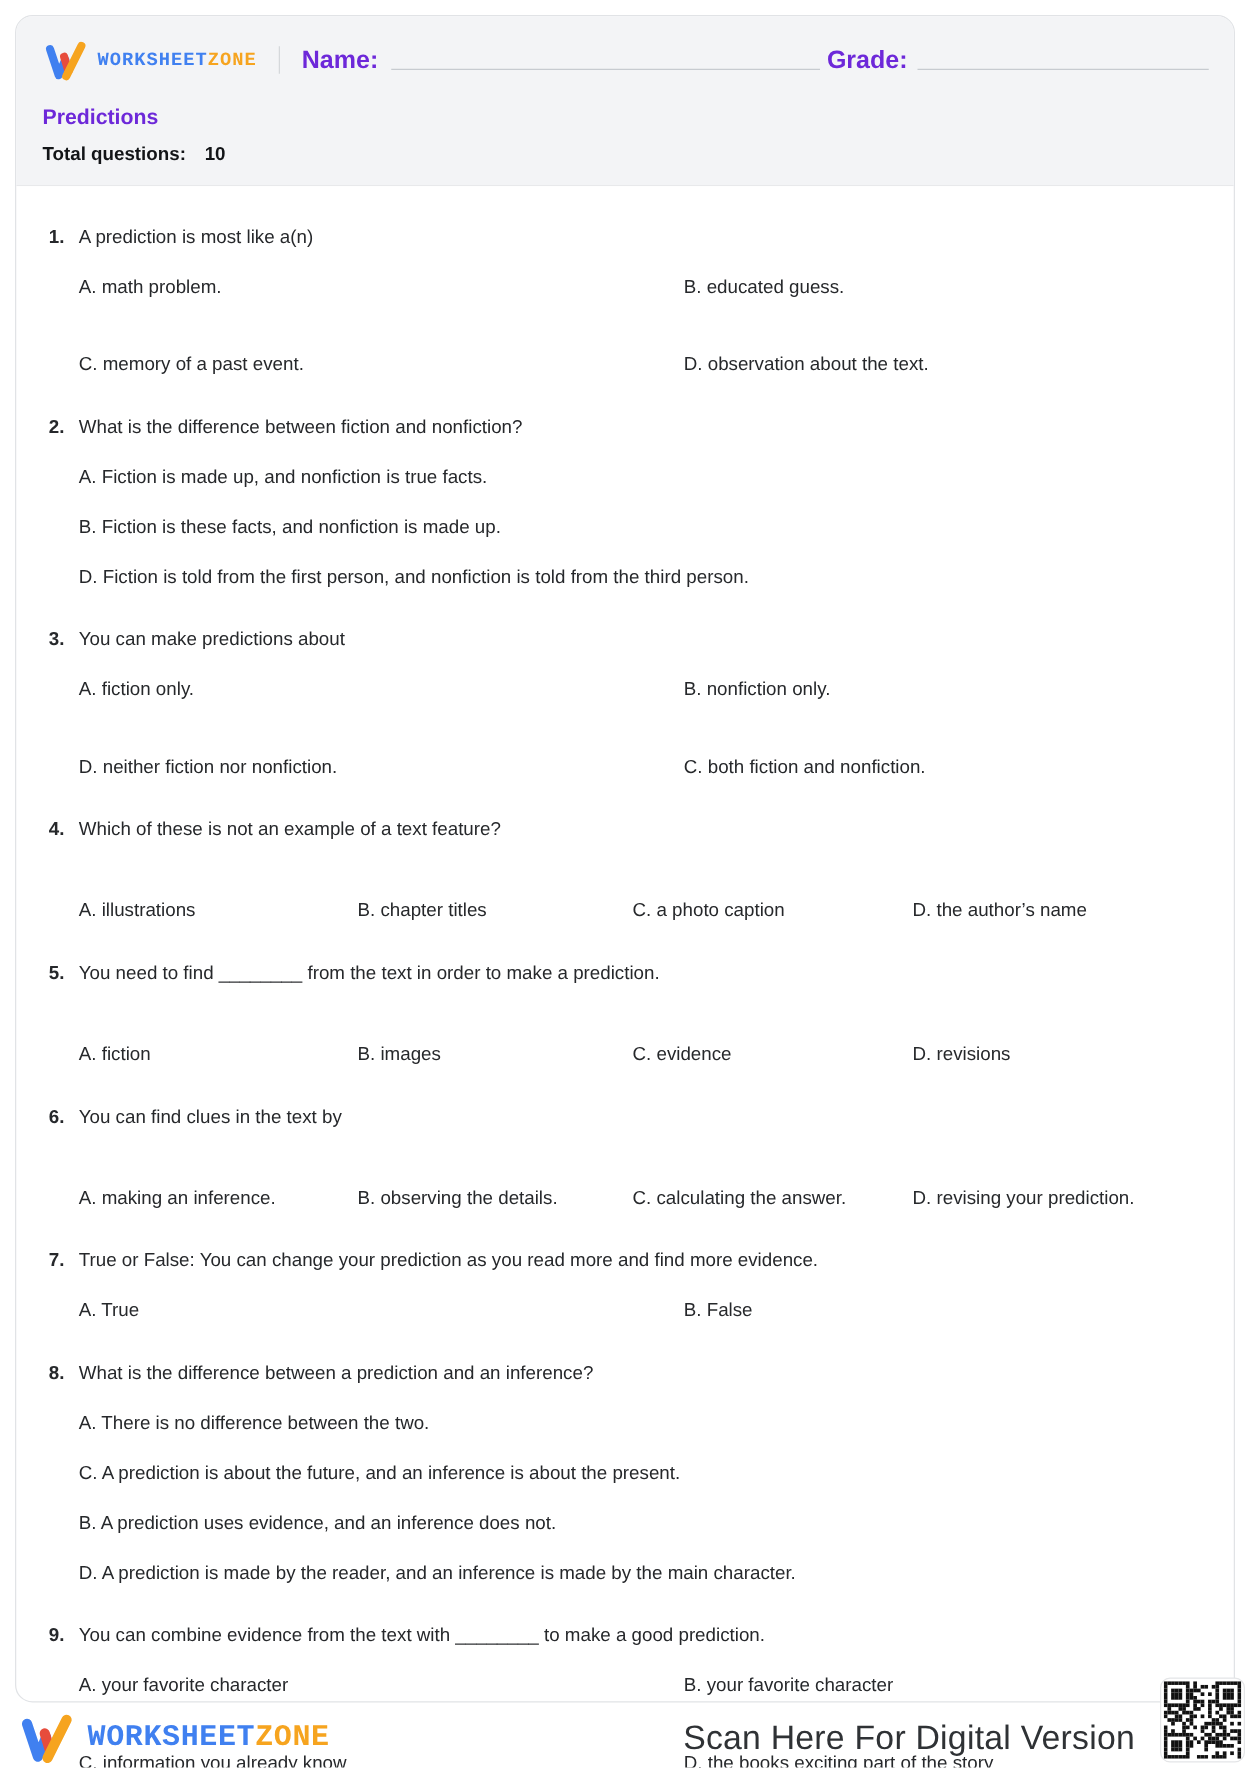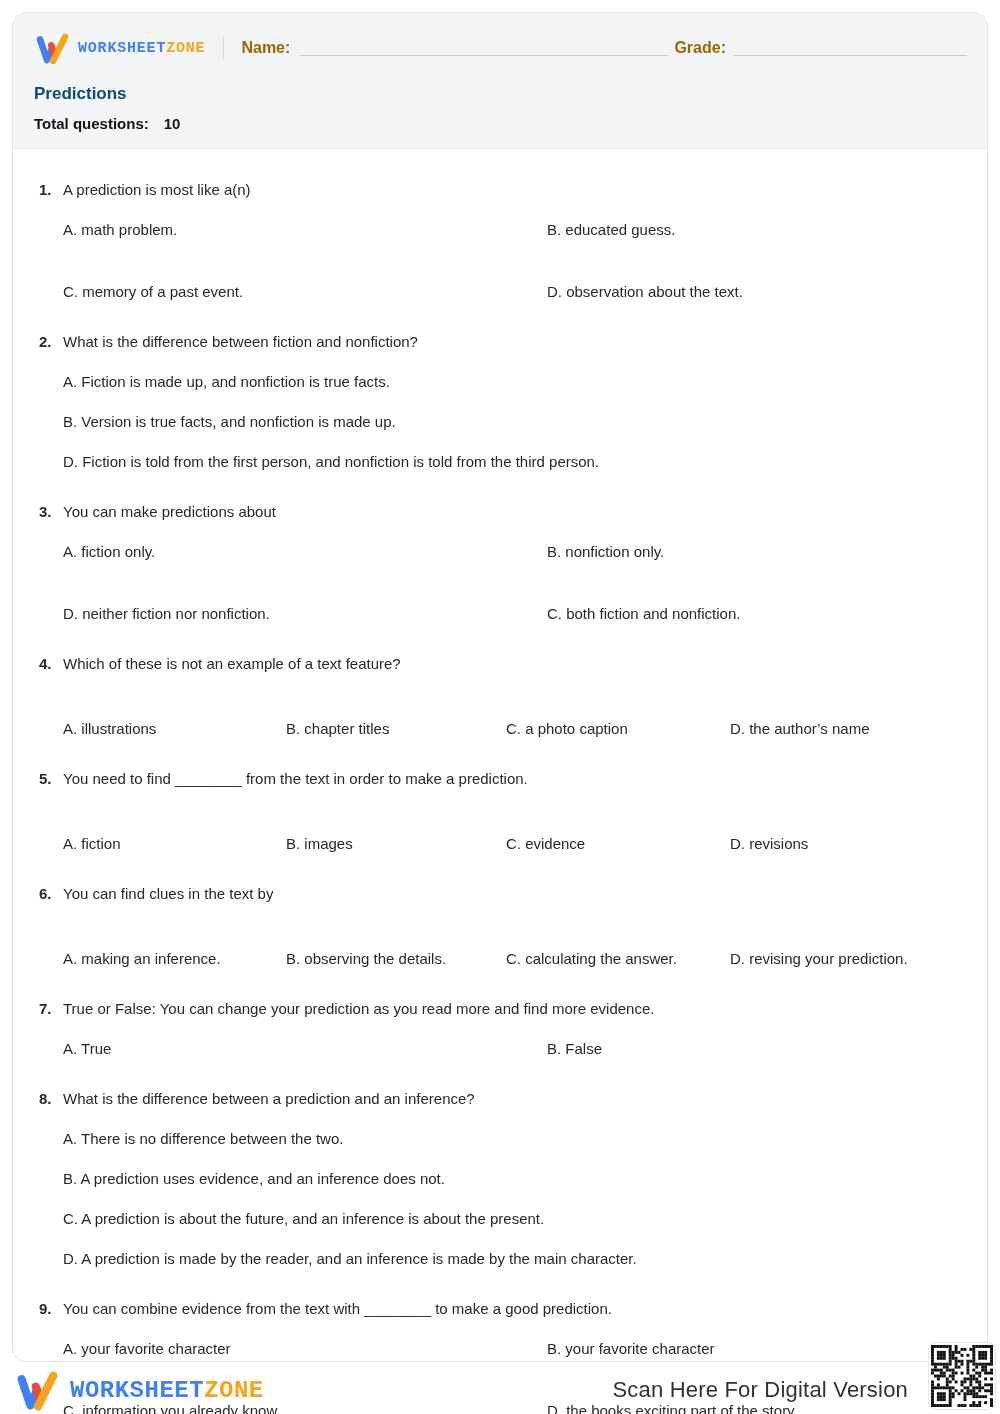--- a/index.html
+++ b/index.html
@@ -12,44 +12,44 @@
 
   .card-header { height:136px; background:#f3f4f6; border-bottom:1px solid #e8e9eb;
     border-radius:13px 13px 0 0; padding:16px 20px 0 21px; }
 
   .logo-row { display:flex; align-items:center; height:38px; }
   .brand { display:flex; align-items:center; }
   .brand-icon { width:38px; height:38px; flex:0 0 auto; }
   .brand-text { font-weight:800; font-size:15px; letter-spacing:0.8px; margin-left:6px;font-family:Liberation Mono, monospace; }
   .w1 { color:#4080f0; } .w2 { color:#f6a41f; }
   .divider { width:1px; height:22px; background:#d5d8db; margin:0 17px 0 18px; }
-  .field-label { font-weight:700; font-size:16px; color:#a16207; }
+  .field-label { font-weight:700; font-size:20px; color:#6d28d9; }
   .write-line { height:1px; background:#c7cbd0; align-self:center; position:relative; top:7px; }
   .name-line { flex:1; margin:0 6px 0 10px; }
   .grade-line { width:233px; margin-left:8px; }
 
-  .title { font-size:17px; font-weight:700; color:#0c4a6e; margin-top:17px; }
+  .title { font-size:17px; font-weight:700; color:#6d28d9; margin-top:17px; }
   .total-row { display:flex; gap:15px; font-size:15px; font-weight:700; color:#121417; margin-top:11px; }
 
   .card-body { padding:30px 30px 0 26px; }
   .q { display:flex; margin-bottom:29px; font-size:15px; line-height:21px; }
   .q-num { width:24px; font-weight:700; flex:0 0 auto; }
   .q-main { flex:1; }
   .q-text { margin-bottom:19px; }
   .options { display:grid; row-gap:19px; }
   .cols1 { grid-template-columns:1fr; }
   .cols2 { grid-template-columns:443px 1fr;gap:41px; }
   .cols4 { grid-template-columns:223px 220px 224px 1fr;margin-top:44px; }
 
   .footer { position:absolute; left:14px; top:1366px; width:972px; height:48px;
     display:flex; align-items:center; justify-content:space-between; }
   .footer-brand { display:flex; align-items:center; }
   .footer-brand .brand-icon { width:48px; height:48px; }
   .footer-brand .brand-text { font-size:24px; letter-spacing:0.5px; margin-left:8px; }
-  .scan-text { font-size:22px; color:#2f3235; margin-right:78px; letter-spacing:0.2px; }
+  .scan-text { font-size:27px; color:#2f3235; margin-right:78px; letter-spacing:0.2px; }
 
   .qr-box { position:absolute; left:928px; top:1342px; width:68px; height:68px;
     background:#ffffff; border:1px solid #e4e5e7; border-radius:8px; padding:2px;
     display:flex; align-items:center; justify-content:center; }
 </style>
 </head>
 <body>
 
 <div class="card">
   <div class="card-header">
@@ -89,21 +89,21 @@
             <div>D. observation about the text.</div>
           </div>
         </div>
       </div>
       <div class="q">
         <div class="q-num">2.</div>
         <div class="q-main">
           <div class="q-text">What is the difference between fiction and nonfiction?</div>
           <div class="options cols1">
             <div>A. Fiction is made up, and nonfiction is true facts.</div>
-            <div>B. Version is true facts, and nonfiction is made up.</div>
+            <div>B. Fiction is these facts, and nonfiction is made up.</div>
             <div>D. Fiction is told from the first person, and nonfiction is told from the third person.</div>
           </div>
         </div>
       </div>
       <div class="q">
         <div class="q-num">3.</div>
         <div class="q-main">
           <div class="q-text">You can make predictions about</div>
           <div class="options cols2">
             <div>A. fiction only.</div>
@@ -158,22 +158,22 @@
             <div>B. False</div>
           </div>
         </div>
       </div>
       <div class="q">
         <div class="q-num">8.</div>
         <div class="q-main">
           <div class="q-text">What is the difference between a prediction and an inference?</div>
           <div class="options cols1">
             <div>A. There is no difference between the two.</div>
+            <div>C. A prediction is about the future, and an inference is about the present.</div>
             <div>B. A prediction uses evidence, and an inference does not.</div>
-            <div>C. A prediction is about the future, and an inference is about the present.</div>
             <div>D. A prediction is made by the reader, and an inference is made by the main character.</div>
           </div>
         </div>
       </div>
       <div class="q">
         <div class="q-num">9.</div>
         <div class="q-main">
           <div class="q-text">You can combine evidence from the text with ________ to make a good prediction.</div>
           <div class="options cols2">
             <div>A. your favorite character</div>

